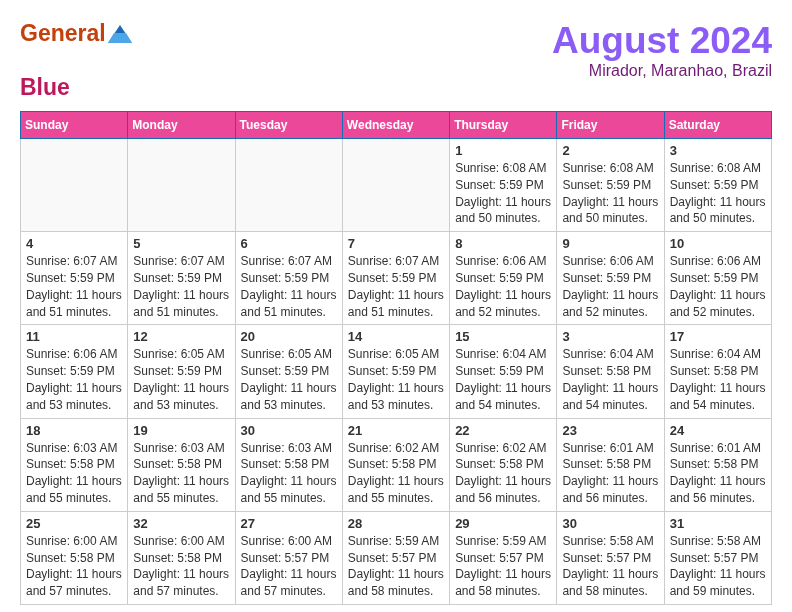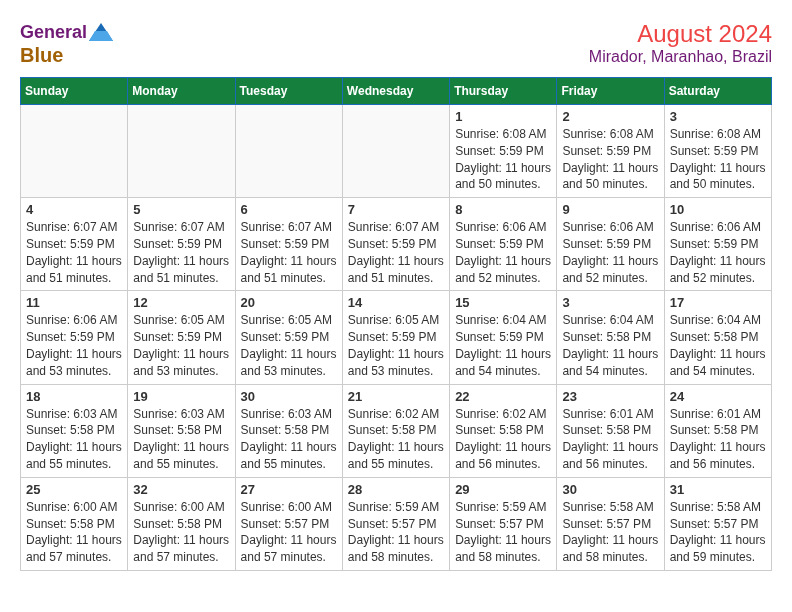--- a/index.html
+++ b/index.html
@@ -19,53 +19,54 @@
     .logo {
       display: flex;
       flex-direction: column;
       align-items: flex-start;
     }
     .logo-text {
       display: flex;
       align-items: center;
     }
     .logo-general {
-      font-size: 18px;
-      font-weight: bold;
-      color: #701a75;
+      font-size: 23px;
+      font-weight: bold;
+      color: #c2410c;
     }
     .logo-blue {
-      font-size: 20px;
-      font-weight: bold;
-      color: #a16207;
+      font-size: 23px;
+      font-weight: bold;
+      color: #be185d;
+      margin-top: 27px;
     }
     .logo-icon {
       width: 24px;
       height: 24px;
       margin-left: 2px;
     }
     .title-block {
       text-align: right;
     }
     .calendar-title {
-      font-size: 24px;
-      font-weight: normal;
-      color: #ef4444;
+      font-size: 37px;
+      font-weight: bold;
+      color: #8b5cf6;
     }
     .calendar-subtitle {
       font-size: 16px;
       color: #701a75;
     }
     .calendar-table {
       width: 100%;
       border-collapse: collapse;
       font-size: 11px;
     }
     .calendar-table th {
-      background-color: #15803d;
+      background-color: #ec4899;
       color: #fff;
       padding: 6px 4px;
       text-align: left;
       font-size: 12px;
       border: 1px solid #1a6bb5;
     }
     .calendar-table td {
       border: 1px solid #ccc;
       padding: 4px 5px;
       vertical-align: top;

